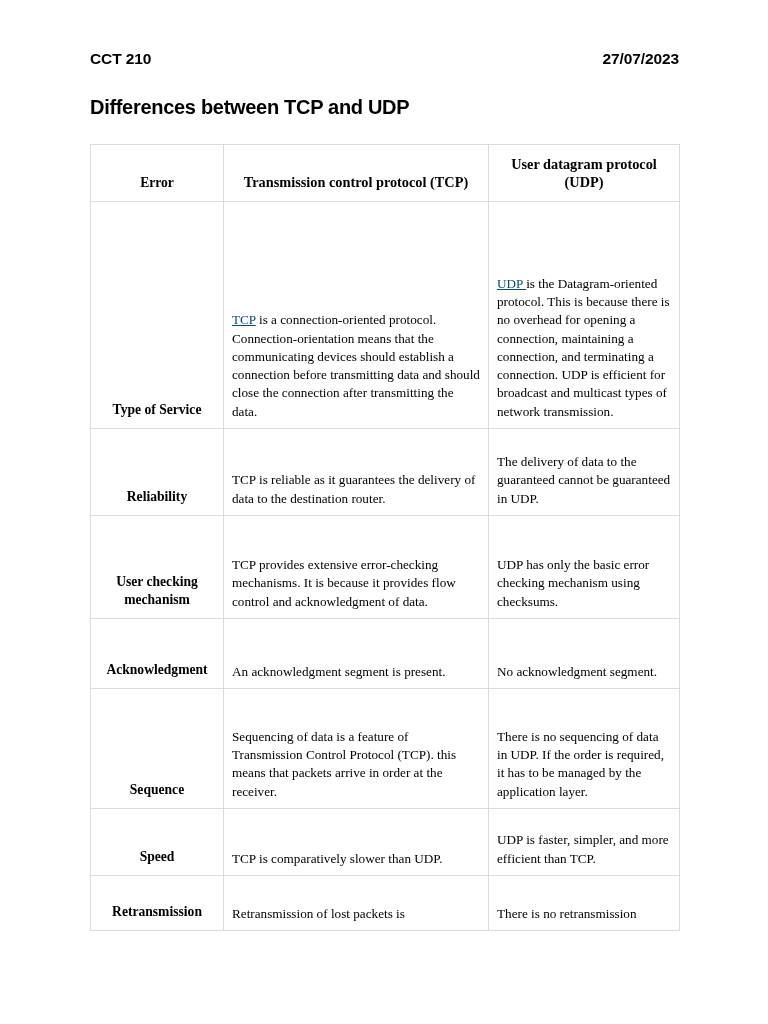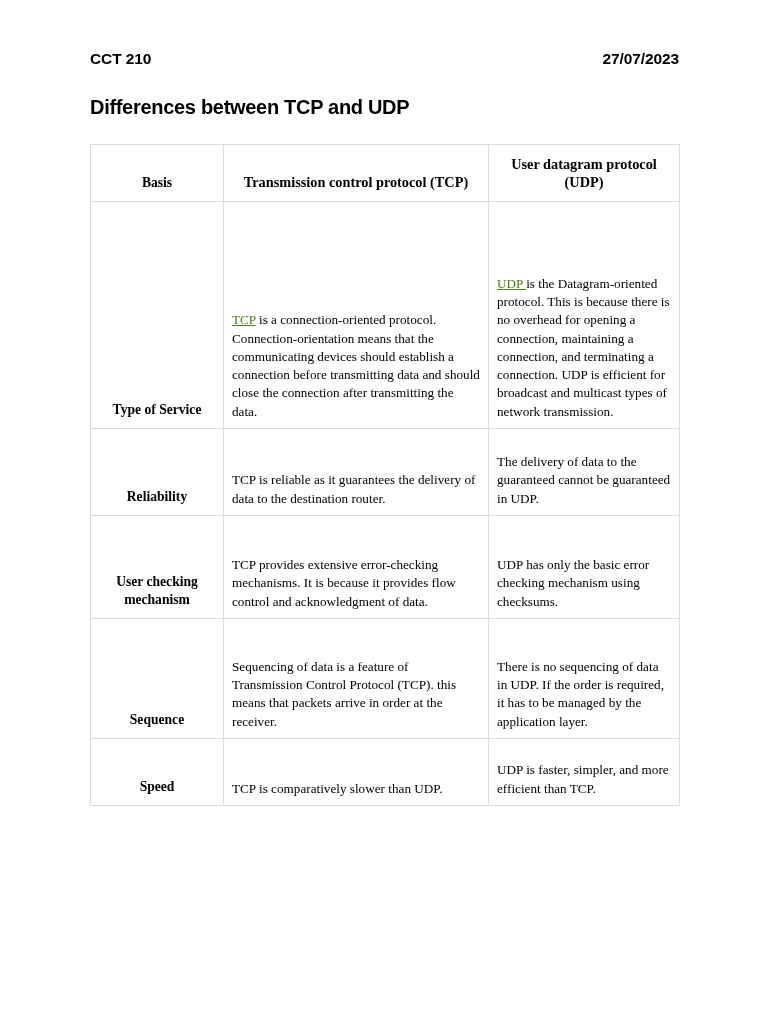--- a/index.html
+++ b/index.html
@@ -111,21 +111,21 @@
   tr.row-type-of-service td { height: 212px; }
   tr.row-reliability     td { height: 72px;  }
   tr.row-error-checking  td { height: 88px;  }
   tr.row-acknowledgment  td { height: 55px;  }
   tr.row-sequence        td { height: 105px; }
   tr.row-speed           td { height: 52px;  }
   tr.row-retransmission  td { height: 40px;  }
 
   
   a.doc-link {
-    color: #4d7c0f;
+    color: #0c4a6e;
     text-decoration: underline;
   }
 </style>
 </head>
 <body>
 
 <div class="page">
   <div class="content">
 
     <div class="doc-header">
@@ -136,21 +136,21 @@
     <h1 class="doc-title">Differences between TCP and UDP</h1>
 
     <table class="cmp-table">
       <colgroup>
         <col class="c-basis">
         <col class="c-tcp">
         <col class="c-udp">
       </colgroup>
       <thead>
         <tr>
-          <th class="th-basis">Basis</th>
+          <th class="th-basis">Error</th>
           <th>Transmission control protocol (TCP)</th>
           <th>User datagram protocol (UDP)</th>
         </tr>
       </thead>
       <tbody>
 
         <tr class="row-type-of-service">
           <td class="basis-cell">Type of Service</td>
           <td class="body-cell"><a class="doc-link" href="#">TCP</a><span> is a connection-oriented protocol. Connection-orientation means that the communicating devices should establish a connection before transmitting data and should close the connection after transmitting the data.</span></td>
           <td class="body-cell"><a class="doc-link" href="#">UDP </a><span>is the Datagram-oriented protocol. This is because there is no overhead for opening a connection, maintaining a connection, and terminating a connection. UDP is efficient for broadcast and multicast types of network transmission.</span></td>
@@ -161,31 +161,41 @@
           <td class="body-cell">TCP is reliable as it guarantees the delivery of data to the destination router.</td>
           <td class="body-cell">The delivery of data to the guaranteed cannot be guaranteed in UDP.</td>
         </tr>
 
         <tr class="row-error-checking">
           <td class="basis-cell">User checking mechanism</td>
           <td class="body-cell">TCP provides extensive error-checking mechanisms. It is because it provides flow control and acknowledgment of data.</td>
           <td class="body-cell">UDP has only the basic error checking mechanism using checksums.</td>
         </tr>
 
+        <tr class="row-acknowledgment">
+          <td class="basis-cell">Acknowledgment</td>
+          <td class="body-cell">An acknowledgment segment is present.</td>
+          <td class="body-cell">No acknowledgment segment.</td>
+        </tr>
 
         <tr class="row-sequence">
           <td class="basis-cell">Sequence</td>
           <td class="body-cell">Sequencing of data is a feature of Transmission Control Protocol (TCP). this means that packets arrive in order at the receiver.</td>
           <td class="body-cell">There is no sequencing of data in UDP. If the order is required, it has to be managed by the application layer.</td>
         </tr>
 
         <tr class="row-speed">
           <td class="basis-cell">Speed</td>
           <td class="body-cell">TCP is comparatively slower than UDP.</td>
           <td class="body-cell">UDP is faster, simpler, and more efficient than TCP.</td>
         </tr>
 
+        <tr class="row-retransmission">
+          <td class="basis-cell">Retransmission</td>
+          <td class="body-cell">Retransmission of lost packets is</td>
+          <td class="body-cell">There is no retransmission</td>
+        </tr>
 
       </tbody>
     </table>
 
   </div>
 </div>
 
 </body></html>

